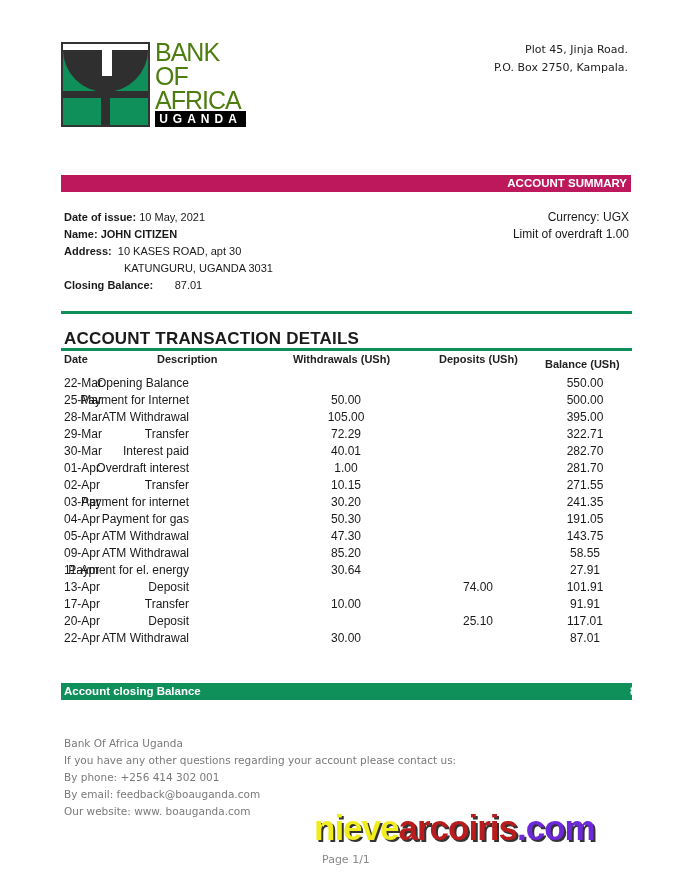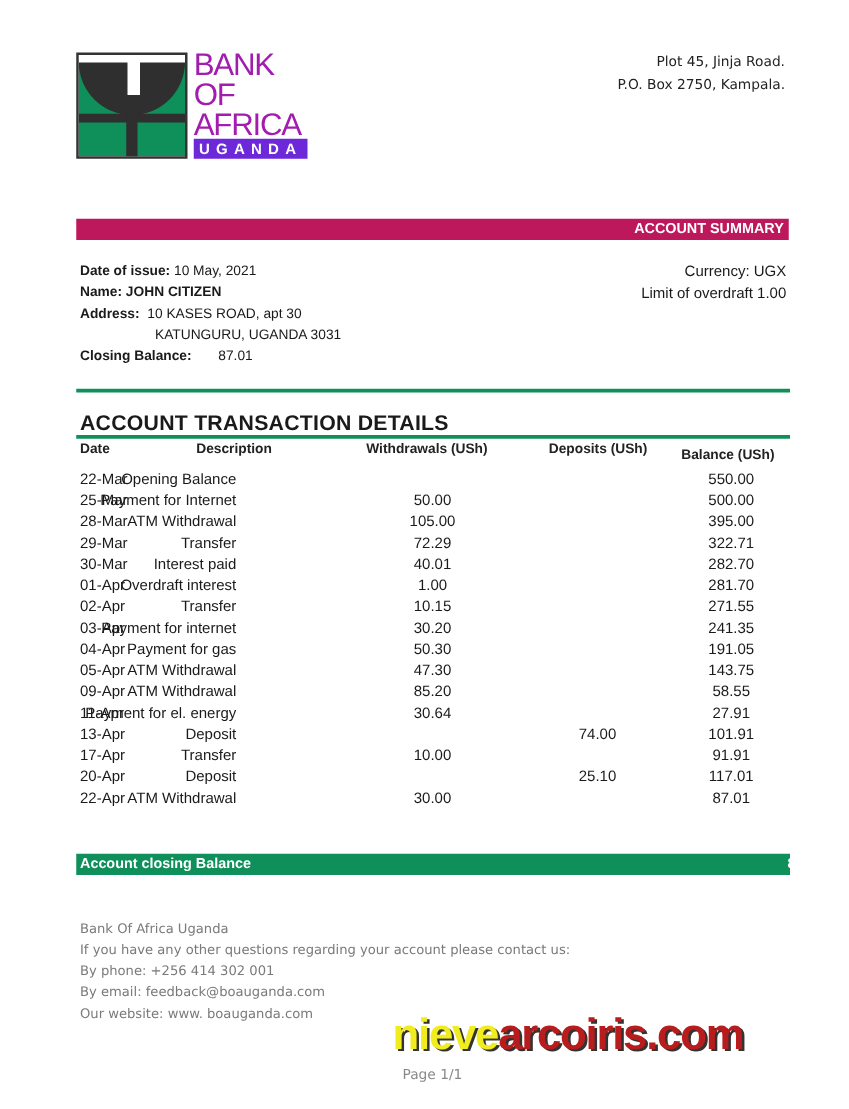--- a/index.html
+++ b/index.html
@@ -7,23 +7,23 @@
   .abs { position: absolute; }
 
   
   .logo-mark { left: 61px; top: 42px; width: 89px; height: 85px; background: #ffffff; border: 2px solid #333; box-sizing: border-box; overflow: hidden; }
   .logo-mark .green { position: absolute; left: 0; top: 0; width: 100%; height: 100%; background: #0f8f5a; }
   .logo-mark .bowl { position: absolute; left: 0; top: 4px; width: 85px; height: 44px; background: #2f2f2f; border-radius: 0 0 44px 44px; }
   .logo-mark .topbar { position: absolute; left: 0; top: 0; width: 85px; height: 6px; background: #fff; }
   .logo-mark .stemwhite { position: absolute; left: 39px; top: 0; width: 10px; height: 32px; background: #fff; }
   .logo-mark .hbar { position: absolute; left: 0; top: 47px; width: 85px; height: 7px; background: #2f2f2f; }
   .logo-mark .vbar { position: absolute; left: 38px; top: 40px; width: 9px; height: 45px; background: #2f2f2f; }
-  .logo-text { left: 155px; top: 40px; font-size: 25px; line-height: 24px; font-weight: normal; color: #a21caf; letter-spacing: -1px; }
+  .logo-text { left: 155px; top: 40px; font-size: 25px; line-height: 24px; font-weight: normal; color: #4d7c0f; letter-spacing: -1px; }
   .logo-text div { font-family: "Liberation Sans", sans-serif; }
-  .logo-sub { left: 155px; top: 111px; width: 91px; height: 16px; background: #6d28d9; color: #fff; font-size: 12px; line-height: 16px; letter-spacing: 5px; text-align: center; font-weight: bold; }
+  .logo-sub { left: 155px; top: 111px; width: 91px; height: 16px; background: #000000; color: #fff; font-size: 12px; line-height: 16px; letter-spacing: 5px; text-align: center; font-weight: bold; }
 
   .address { right: 51px; top: 41px; text-align: right; font-size: 11.5px; line-height: 18px; color: #222; font-family: "DejaVu Sans", sans-serif; }
   .address div { font-size: 11px; }
 
   .summary-bar { left: 61px; top: 175px; width: 570px; height: 17px; background: #be185d; color: #fff; font-size: 11.5px; font-weight: bold; text-align: right; line-height: 17px; box-sizing: border-box; padding-right: 4px; }
 
   .info { left: 64px; top: 209px; font-size: 11px; line-height: 17px; }
   .info .lbl { font-weight: bold; }
   .info .row { white-space: nowrap; }
   .info .indent { padding-left: 60px; }
@@ -54,21 +54,21 @@
   .closing-bar .lbl { position: absolute; left: 3px; }
   .closing-bar .val { position: absolute; left: 569px; }
 
   .footer { left: 64px; top: 735px; font-size: 11px; line-height: 17px; color: #7a7a7a; font-family: "DejaVu Sans", sans-serif; }
   .footer div { font-size: 10.5px; }
 
   .watermark { left: 314px; top: 808px; font-size: 35px; font-weight: bold; font-family: "Liberation Sans", sans-serif; letter-spacing: -1px;
     text-shadow: 2px 2px 0 #333; }
   .wm-1 { color: #f1ec1f; }
   .wm-2 { color: #b91c1c; }
-  .wm-3 { color: #b91c1c; }
+  .wm-3 { color: #6d28d9; }
 
   .page-num { left: 322px; top: 853px; font-size: 11px; color: #888; font-family: "DejaVu Sans", sans-serif; }
 </style>
 </head>
 <body>
 
 <div class="abs logo-mark">
   <div class="green"></div>
   <div class="bowl"></div>
   <div class="topbar"></div>

